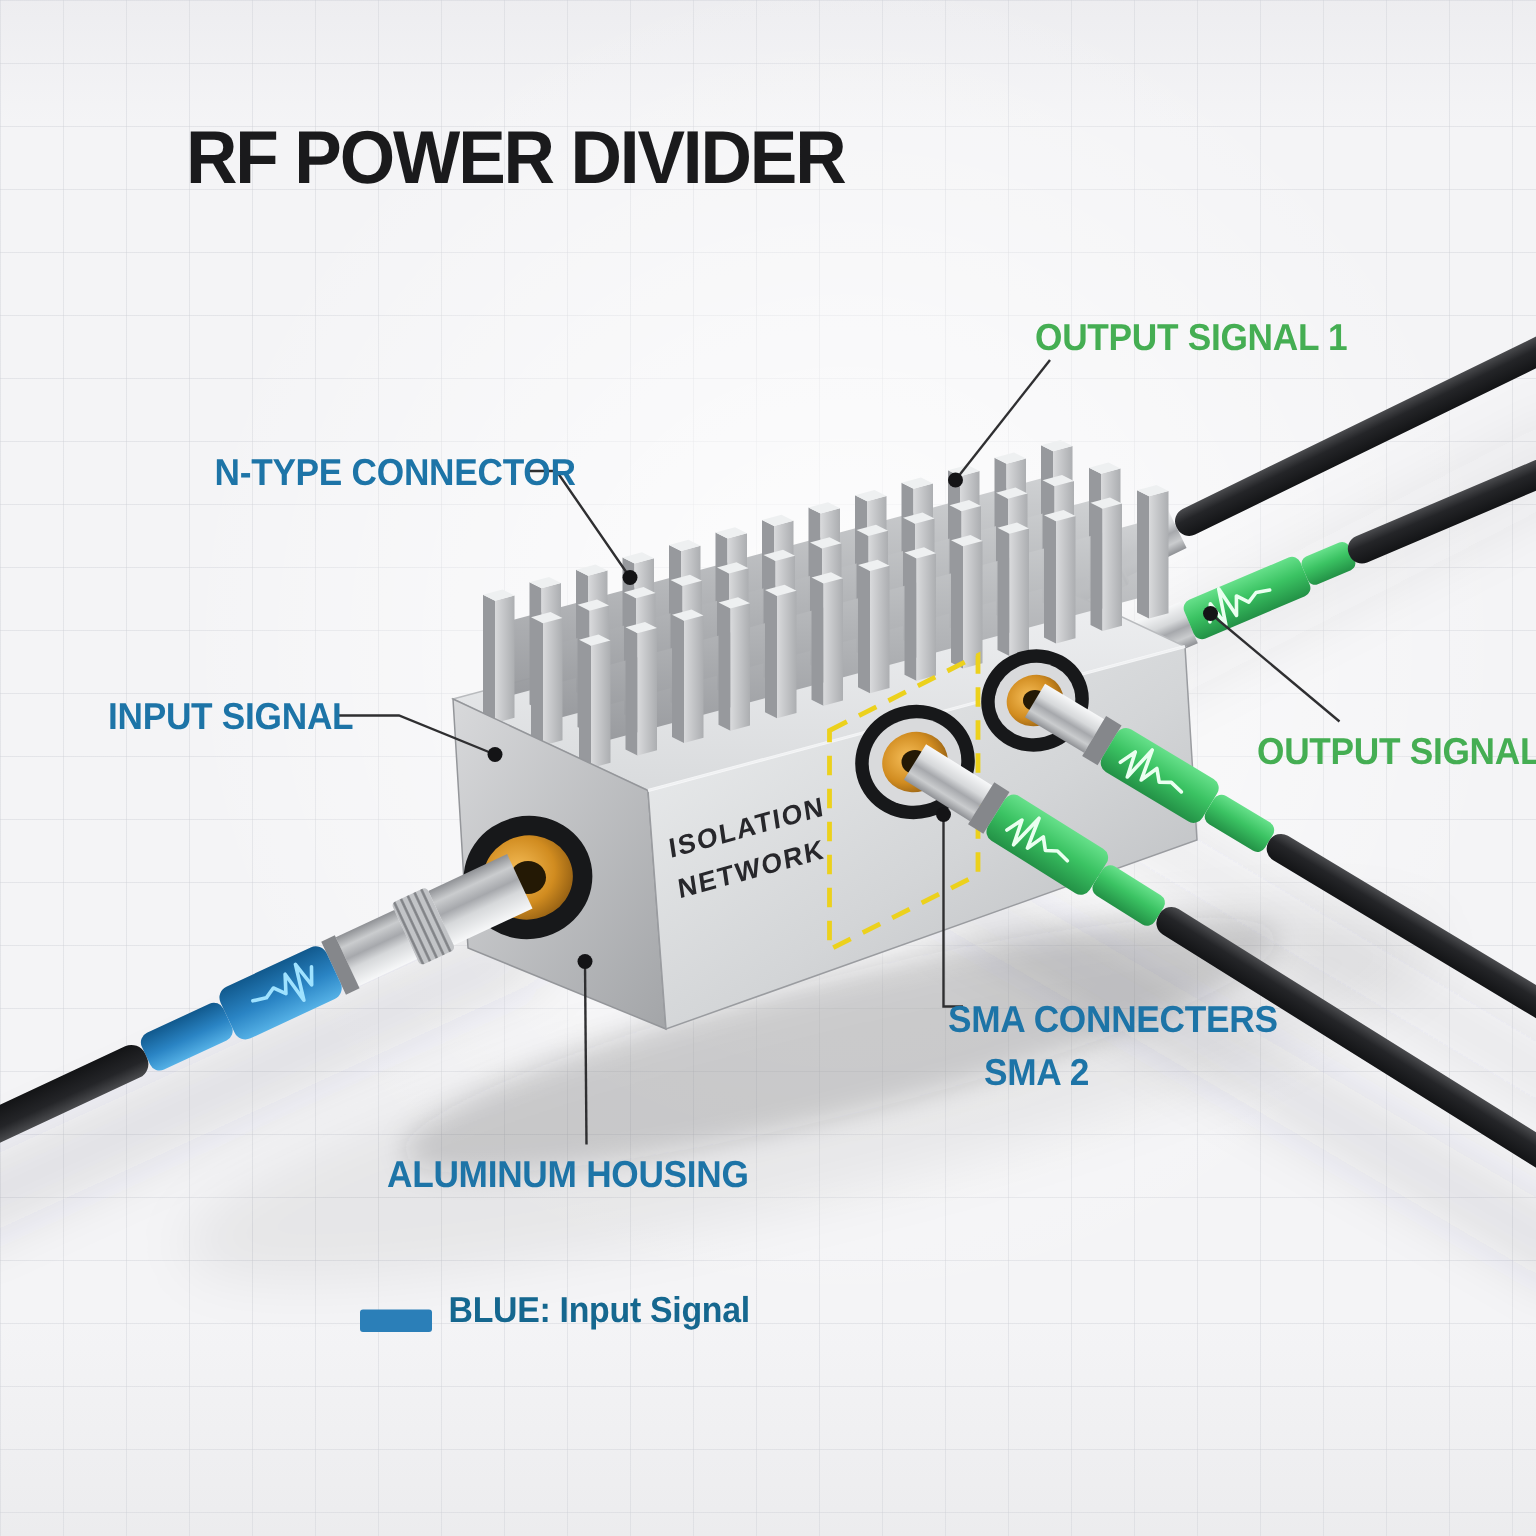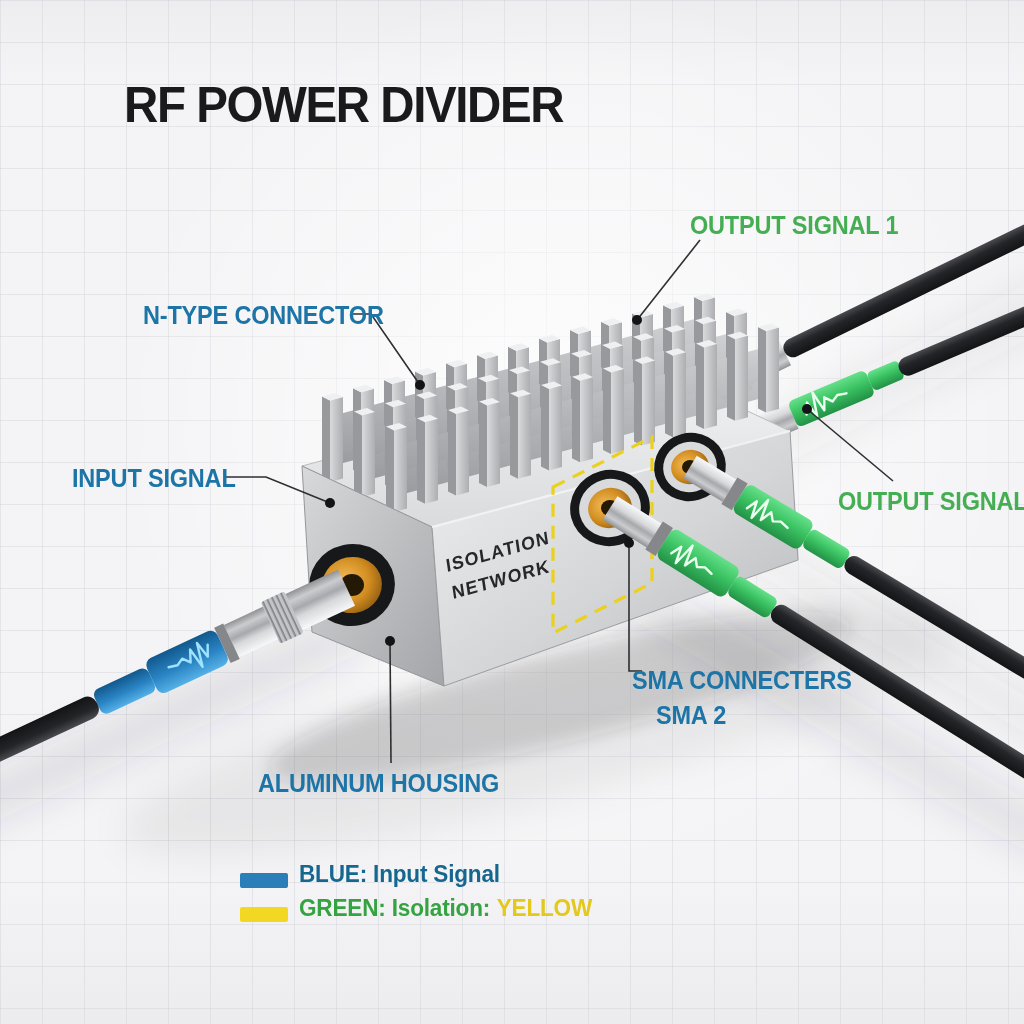--- a/index.html
+++ b/index.html
@@ -271,19 +271,15 @@
   <div class="lbl green" style="left:838px;top:487px;">OUTPUT SIGNAL 2</div>
   <div class="lbl blue" style="left:632px;top:666px;">SMA CONNECTERS</div>
   <div class="lbl blue" style="left:656px;top:701px;">SMA 2</div>
   <div class="lbl blue" style="left:258px;top:769px;">ALUMINUM HOUSING</div>
 
   <div id="legend">
     <div class="legend-row">
       <span class="swatch blue"></span>
       <span class="legend-text blue">BLUE: Input Signal</span>
     </div>
-    <div class="legend-row">
-      <span class="swatch yellow"></span>
-      <span class="legend-text"><span class="seg-green">GREEN: Isolation:</span><span class="seg-yellow">YELLOW</span></span>
-    </div>
   </div>
 
 </div>
 
 </body></html>

